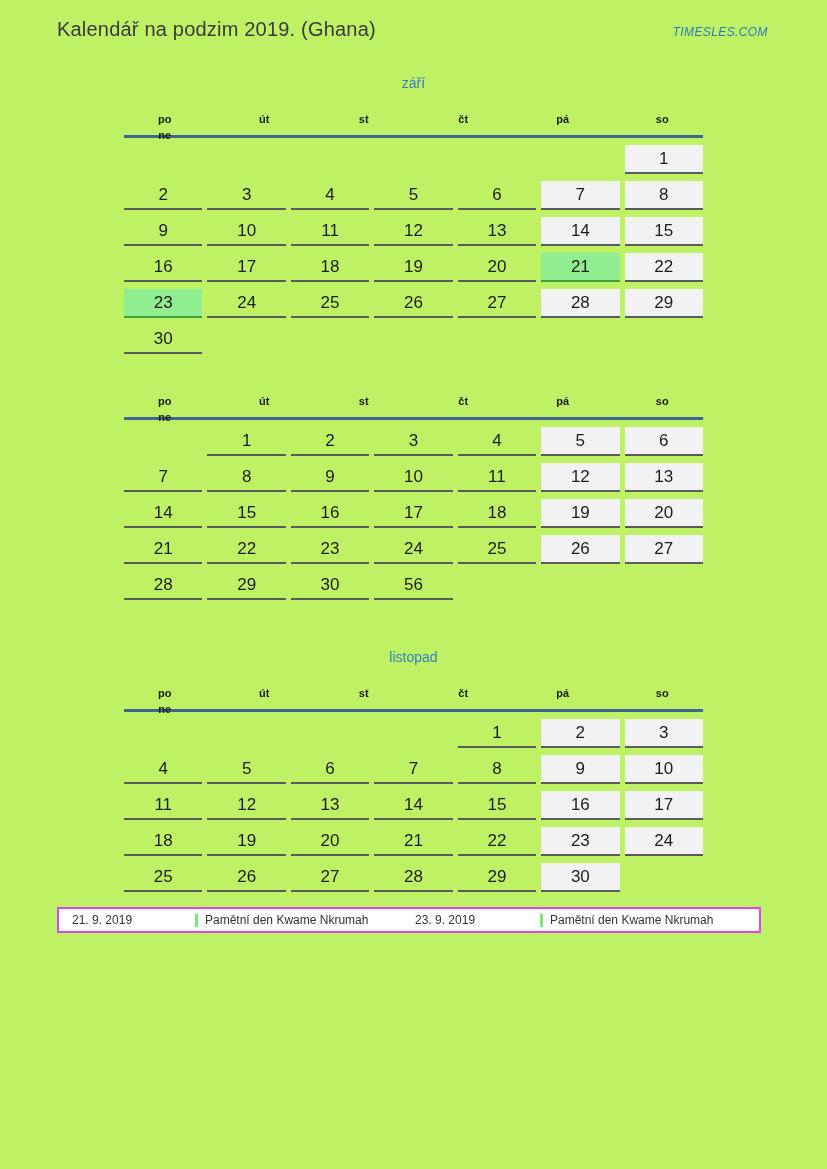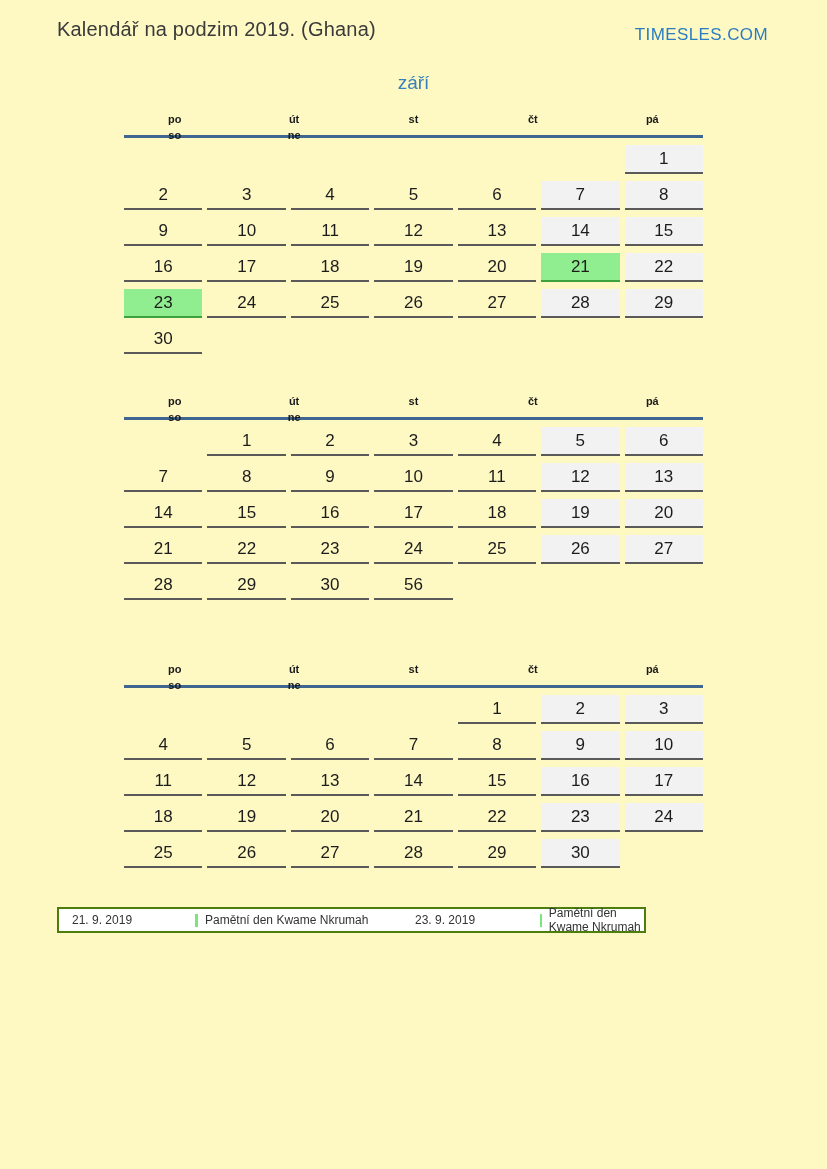--- a/index.html
+++ b/index.html
@@ -2,45 +2,45 @@
 <html style="--accent-blue: #3581bc; --divider-blue: #3e6690; --brand-blue: #2b7cc0; --weekend-bg: #f2f2f2; --holiday-bg: #90ee90; --holiday-border: #3da23d; --marker-green: #77e877;"><head>
 <meta charset="utf-8">
 <style>
   * { margin:0; padding:0; box-sizing:border-box; }
   html,body { background:#ffffff; }
   body {
     width:827px; height:1169px; position:relative;
     font-family:"Liberation Sans","DejaVu Sans",sans-serif;
     color:#222;
   }
-  .page { position:absolute; inset:0; background:#fef9c3; }
+  .page { position:absolute; inset:0; background:#bef264; }
 
   
   .page-title {
     position:absolute; left:57px; top:18px;
     font-size:20px; color:#3a3a3a; letter-spacing:0.2px;
   }
   .brand {
     position:absolute; right:59px; top:25px;
-    font-size:17px; color:var(--brand-blue); text-decoration:none;
-    letter-spacing:0.4px; cursor:pointer;
+    font-size:12px; color:var(--brand-blue); text-decoration:none;
+    letter-spacing:0.4px; cursor:pointer;font-style:italic;
   }
 
   
   .month { position:absolute; left:124px; width:579px; }
   .month.m0 { top:71px; }
   .month.m1 { top:377px; }
   .month.m2 { top:645px; }
 
   .month-title {
-    text-align:center; font-size:19px; line-height:24px; height:24px;
+    text-align:center; font-size:14px; line-height:24px; height:24px;
     color:var(--accent-blue);
   }
   .dow-row {
-    display:grid; grid-template-columns:repeat(5,1fr); column-gap:18px;
+    display:grid; grid-template-columns:repeat(6,1fr); column-gap:18px;
     margin-top:16px; height:16px;
   }
   .dow {
     text-align:center; font-size:11px; font-weight:bold; color:#1a1a1a;
     line-height:16px;
   }
   .divider { margin-top:8px; height:3px; background:var(--divider-blue); }
 
   .week-row {
     display:grid; grid-template-columns:repeat(7,1fr); column-gap:5px;
@@ -50,22 +50,22 @@
     height:29px; border-bottom:2px solid #5a5a5a;
     display:flex; align-items:center; justify-content:center;
     font-size:17px; color:#1c1c1c;
   }
   .day-cell.weekend { background:var(--weekend-bg); }
   .day-cell.holiday { background:var(--holiday-bg); border-bottom-color:var(--holiday-border); }
   .day-cell.empty { border-bottom:none; background:transparent; }
 
   
   .legend {
-    position:absolute; left:57px; top:907px; width:589px; height:26px;
-    border:2px solid #4d7c0f; background:#fff;
+    position:absolute; left:57px; top:907px; width:704px; height:26px;
+    border:2px solid #d946ef; background:#fff;
   }
   .legend-item {
     position:absolute; top:0; bottom:0; display:flex; align-items:center;
     font-size:12px; color:#333;
   }
   .legend-date-1 { left:13px; }
   .legend-entry-1 { left:136px; }
   .legend-date-2 { left:356px;text-align:center; }
   .legend-entry-2 { left:481px; }
   .marker {
@@ -200,20 +200,21 @@
           <div class="day-cell">28</div>
           <div class="day-cell">29</div>
           <div class="day-cell">30</div>
           <div class="day-cell">56</div>
           <div class="day-cell empty"></div>
           <div class="day-cell empty"></div>
           <div class="day-cell empty"></div>
         </div>
       </div>
       <div class="month m2">
+        <div class="month-title">listopad</div>
         <div class="dow-row">
           <div class="dow">po</div>
           <div class="dow">út</div>
           <div class="dow">st</div>
           <div class="dow">čt</div>
           <div class="dow">pá</div>
           <div class="dow">so</div>
           <div class="dow">ne</div>
         </div>
         <div class="divider"></div>

